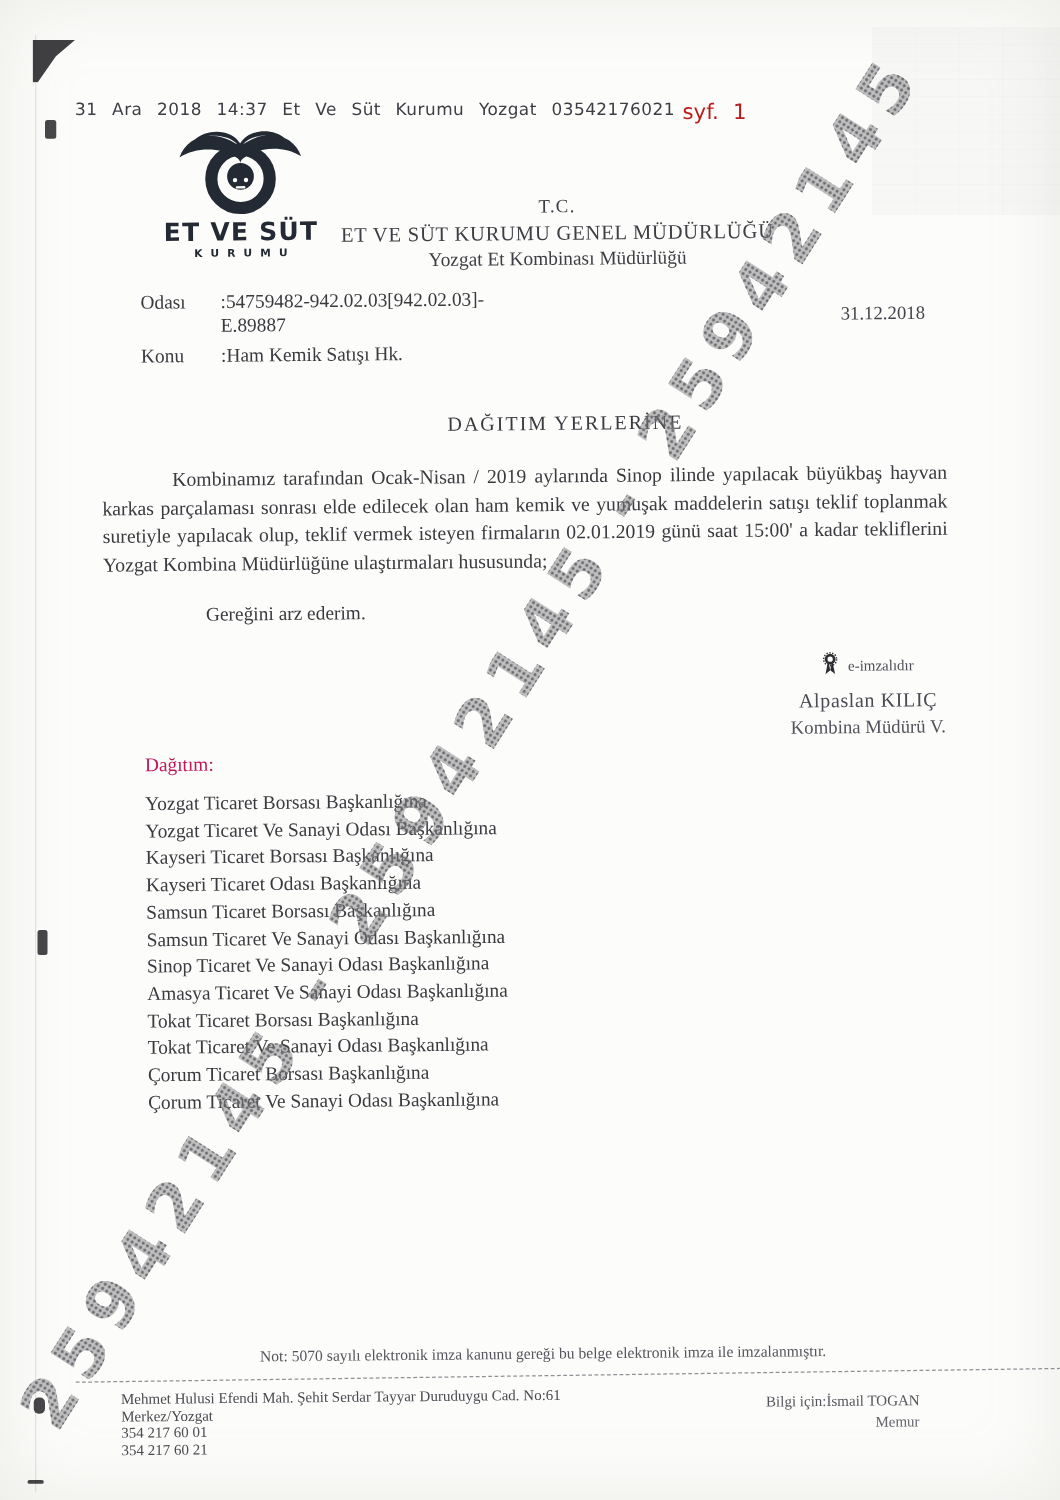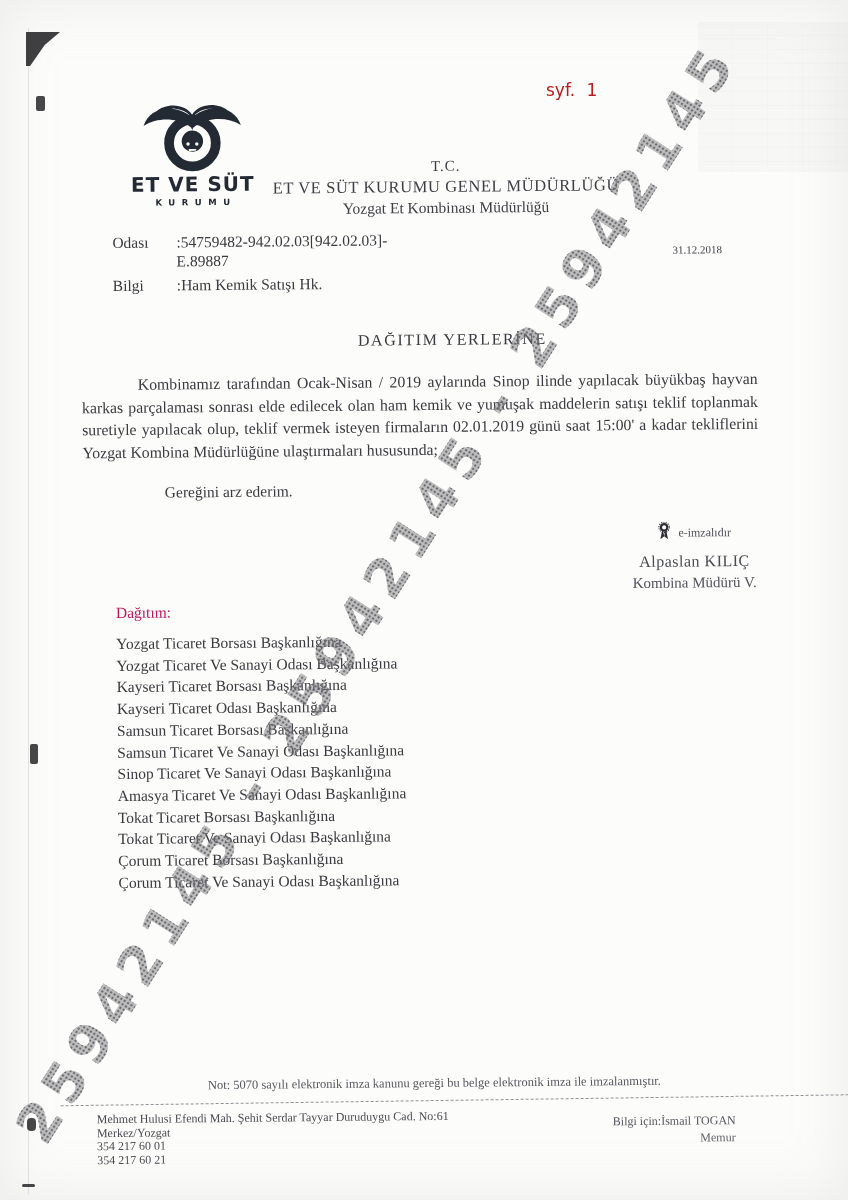--- a/index.html
+++ b/index.html
@@ -46,21 +46,21 @@
   .lh1{font-size:15px;letter-spacing:1px;}
   .lh2{font-size:16.5px;letter-spacing:0.6px;margin-top:2px;}
   .lh3{font-size:15.5px;margin-top:2px;}
 
   
   .meta{position:absolute;left:116px;top:231px;font-size:15.5px;}
   .meta-row{display:flex;}
   .meta-label{width:64px;}
   .meta-val2{margin-left:64px;margin-top:1px;}
   .meta-konu{margin-top:6px;}
-  .date{position:absolute;left:676px;top:246px;font-size:11px;color:#44444c;}
+  .date{position:absolute;left:676px;top:246px;font-size:15px;color:#44444c;}
 
   .recipient{position:absolute;left:280px;top:331px;width:350px;text-align:center;
     font-size:16px;letter-spacing:1.6px;color:#3a3a40;}
 
   .body-par{position:absolute;left:84px;top:371px;width:676px;
     font-size:15.8px;line-height:22.6px;text-align:justify;text-indent:56px;color:#3a3a40;}
   .closing{position:absolute;left:166px;top:481px;font-size:15.5px;color:#3a3a40;}
 
   
   .sig{position:absolute;left:588px;top:524px;width:214px;text-align:center;color:#4a4a54;}
@@ -112,20 +112,21 @@
 
 <div class="page">
 
   <div class="art-corner" style="position:absolute;"></div>
   <div class="art" style="left:36px;top:96px;width:9px;height:15px;"></div>
   <div class="art" style="left:30px;top:744px;width:8px;height:20px;"></div>
   <div class="art" style="left:27px;top:1118px;width:9px;height:13px;border-radius:4px;"></div>
   <div class="art" style="left:22px;top:1184px;width:13px;height:3px;"></div>
   <div class="ghost"></div>
 
+  <div class="fax-line">31  Ara  2018  14:37  Et  Ve  Süt  Kurumu  Yozgat  03542176021</div>
   <div class="fax-page">syf. 1</div>
 
   <div class="tilt">
 
     <div class="logo">
       <span>
         <svg width="118" height="72" viewBox="0 0 120 74" aria-hidden="true">
           <g fill="#232a34">
             <path d="M10 26 C16 8 38 2 58 16 C50 6 30 7 22 12 C34 1 54 4 60 15 C66 4 86 1 98 12 C90 7 70 6 62 16 C82 2 104 8 110 26 C96 17 76 18 64 26 C62 27 60 29 60 31 C60 29 58 27 56 26 C44 18 24 17 10 26 Z"></path>
             <circle cx="60" cy="44" r="24" fill="none" stroke="#232a34" stroke-width="10"></circle>
@@ -146,21 +147,21 @@
       <div class="lh3">Yozgat Et Kombinası Müdürlüğü</div>
     </div>
 
     <div class="meta ink">
       <div class="meta-row">
         <span class="meta-label">Odası</span>
         <span>:54759482-942.02.03[942.02.03]-</span>
       </div>
       <div class="meta-val2">E.89887</div>
       <div class="meta-row meta-konu">
-        <span class="meta-label">Bilgi</span>
+        <span class="meta-label">Konu</span>
         <span>:Ham Kemik Satışı Hk.</span>
       </div>
     </div>
     <div class="date">31.12.2018</div>
 
     <div class="recipient">DAĞITIM YERLERİNE</div>
 
     <div class="body-par">Kombinamız tarafından Ocak-Nisan / 2019 aylarında Sinop ilinde yapılacak büyükbaş hayvan karkas parçalaması sonrası elde edilecek olan ham kemik ve yumuşak maddelerin satışı teklif toplanmak suretiyle yapılacak olup, teklif vermek isteyen firmaların 02.01.2019 günü saat 15:00' a kadar tekliflerini Yozgat Kombina Müdürlüğüne ulaştırmaları hususunda;</div>
     <div class="closing">Gereğini arz ederim.</div>
 

